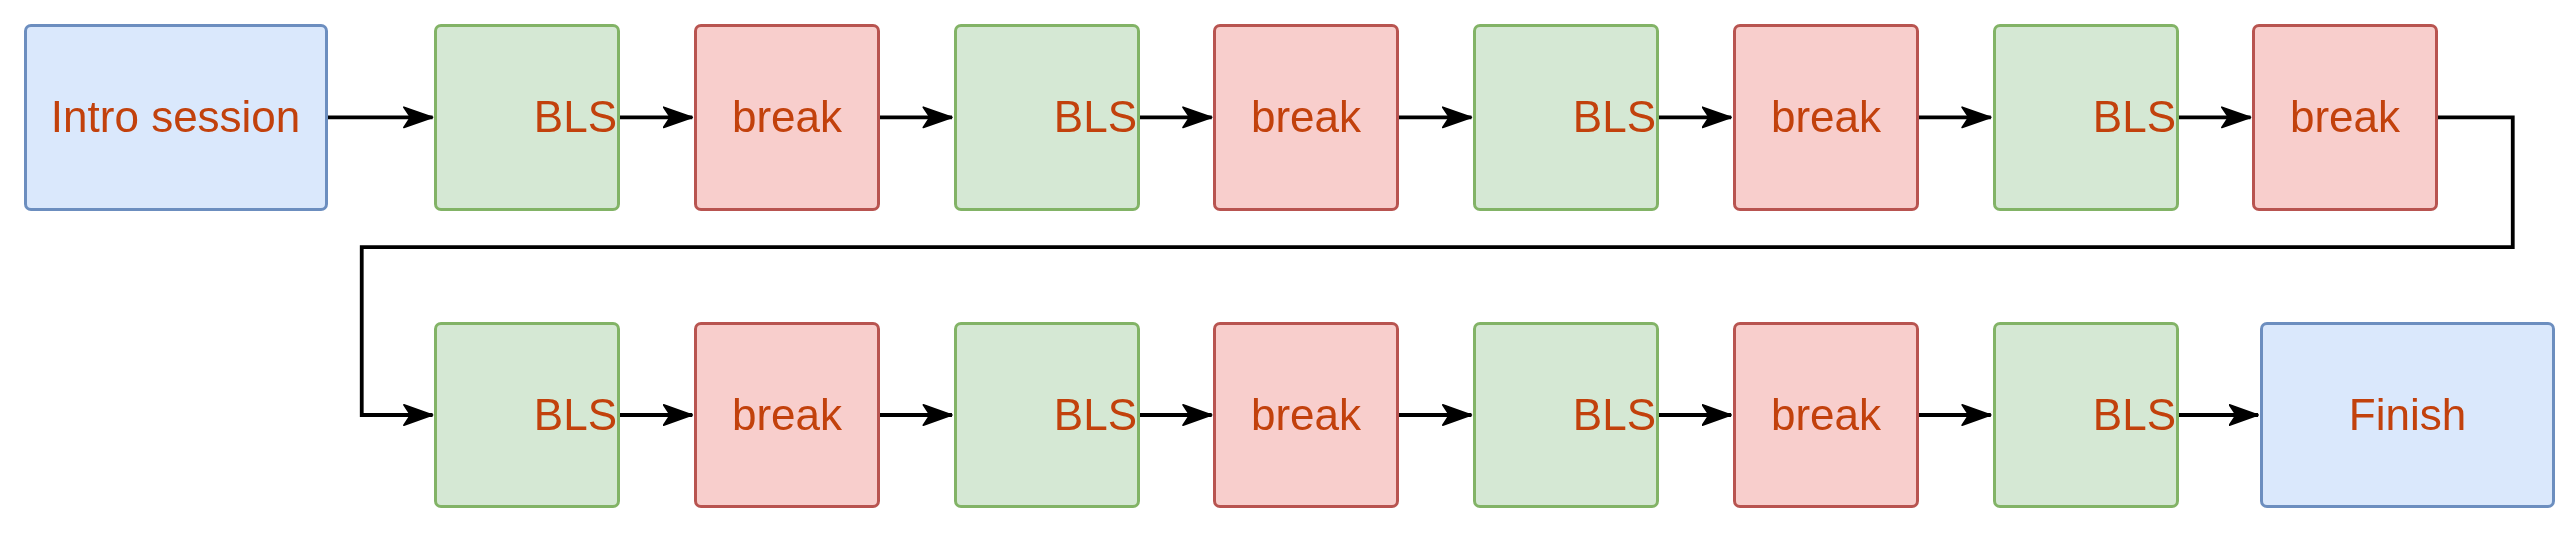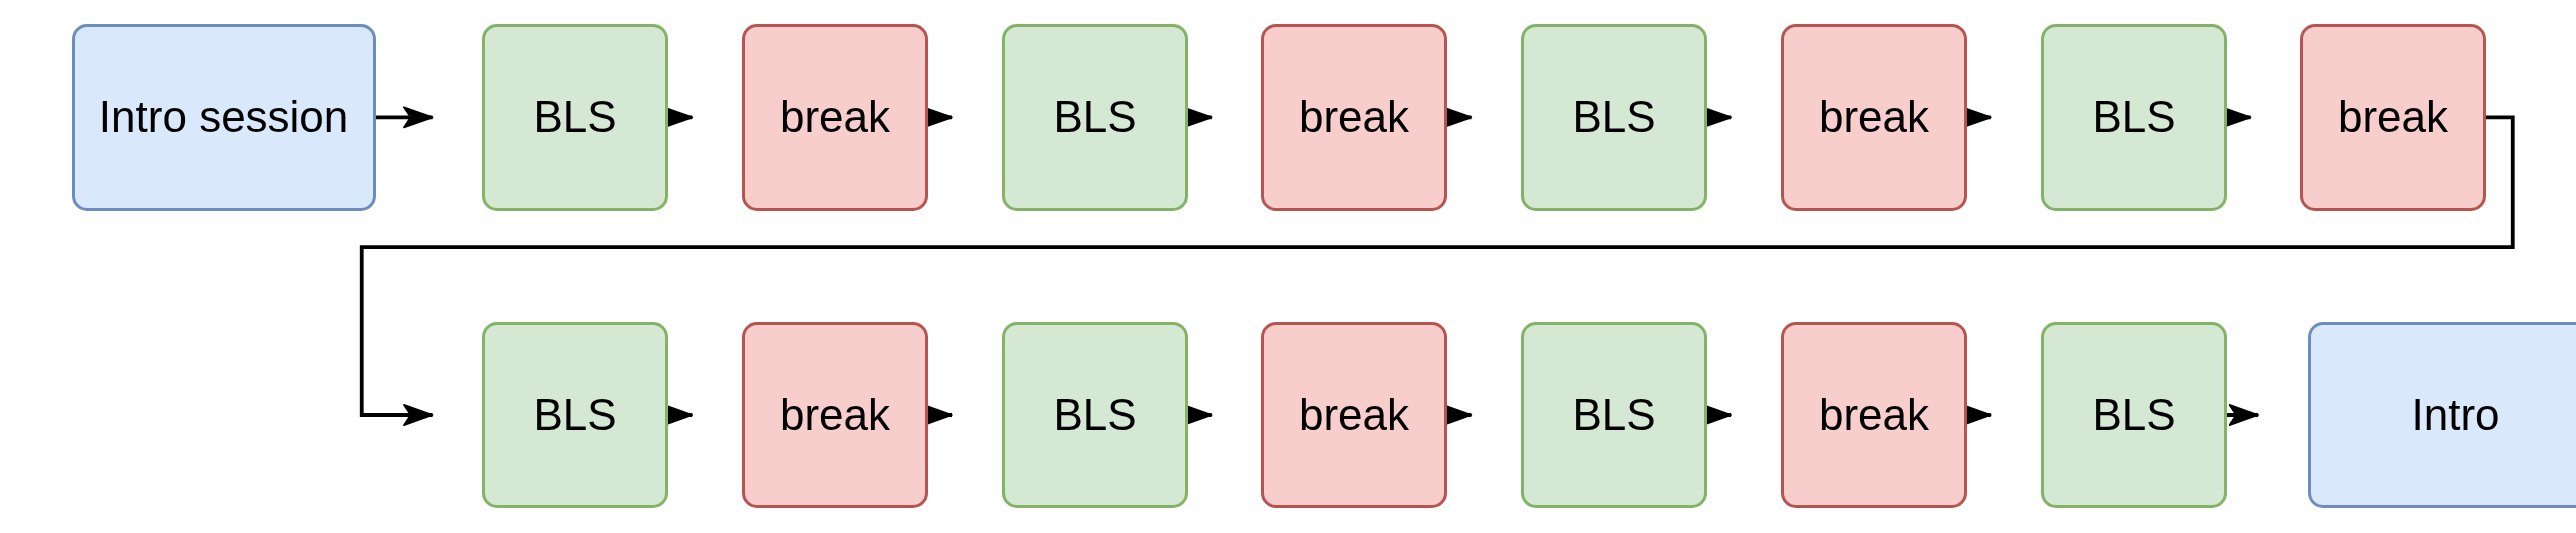--- a/index.html
+++ b/index.html
@@ -23,38 +23,38 @@
   }
   #node-layer {
     position: absolute;
     left: 0; top: 0;
     width: 2576px;
     height: 534px;
   }
   .node {
     position: absolute;
     box-sizing: border-box;
-    border-radius: 15px;
+    border-radius: 7px;
     border: 3.4px solid #000;
     display: flex;
     align-items: center;
     justify-content: center;
     font-size: 44px;
     line-height: 1.2;
-    color: #000000;
+    color: #c2410c;
     white-space: nowrap;
-    margin-left: 48px;
   }
   .kind-start, .kind-end {
     background: #dae8fc;
     border-color: #6c8ebf;
   }
   .kind-bls {
     background: #d5e8d4;
     border-color: #82b366;
+    justify-content: flex-end;
   }
   .kind-break {
     background: #f8cecc;
     border-color: #b85450;
     align-items: center;
   }
   .edge {
     fill: none;
     stroke: #000000;
     stroke-width: 4.5;
@@ -133,17 +133,17 @@
       <div class="node kind-bls" style="left: 1473px; top: 322px; width: 186px; height: 186px;">
         <span>BLS</span>
       </div>
       <div class="node kind-break" style="left: 1733px; top: 322px; width: 186px; height: 186px;">
         <span>break</span>
       </div>
       <div class="node kind-bls" style="left: 1993px; top: 322px; width: 186px; height: 186px;">
         <span>BLS</span>
       </div>
       <div class="node kind-end" style="left: 2260px; top: 322px; width: 295px; height: 186px;">
-        <span>Intro</span>
+        <span>Finish</span>
       </div>
     </div>
 </div>
 
 
 </body></html>

